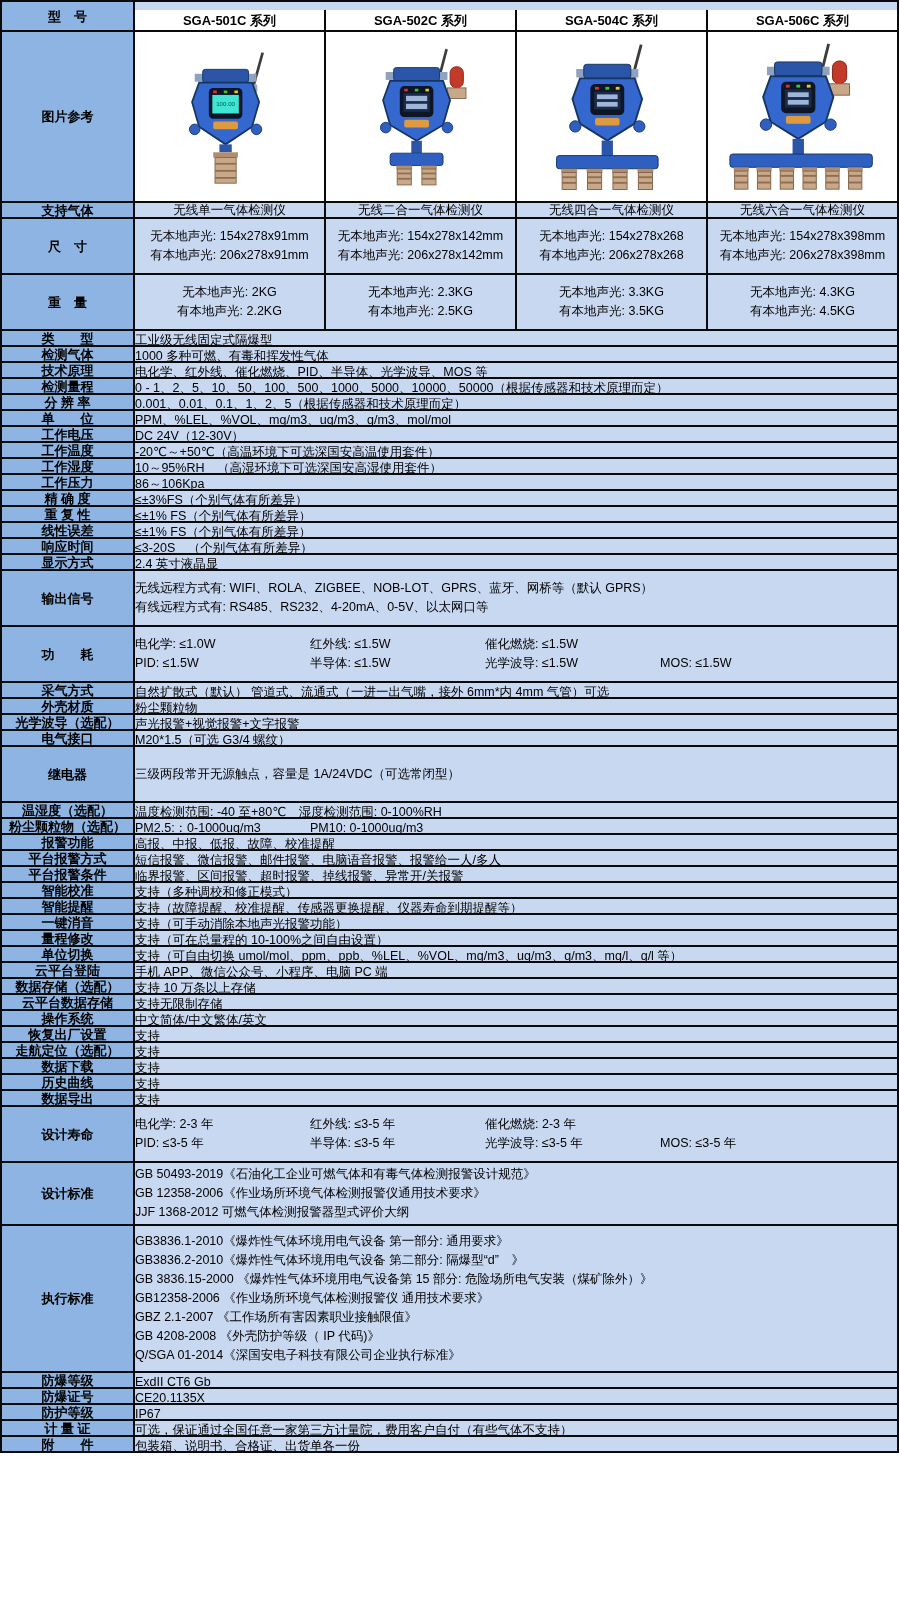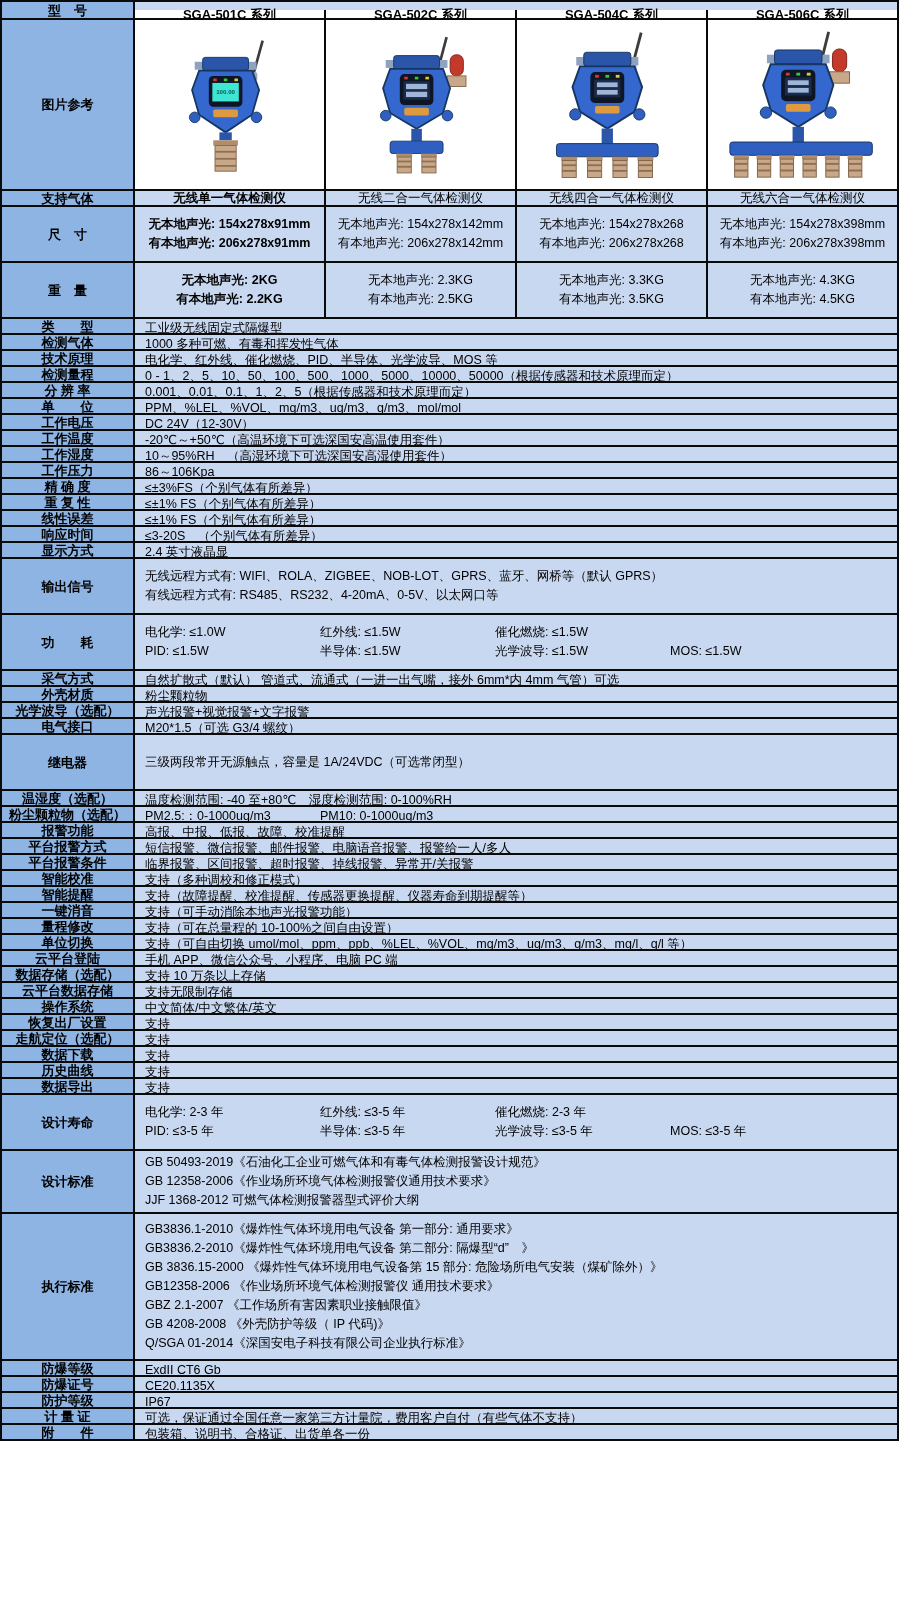--- a/index.html
+++ b/index.html
@@ -1,33 +1,33 @@
 <!DOCTYPE html>
 <html style="--label-bg: #8db4e2; --value-bg: #c9d8f1; --model-bg: #ffffff; --border: #0a0a0a; --detector-blue: #3468cf; --detector-dark: #16355f; --beacon-red: #c3392a; --sensor-brass: #c8a888; --screen-cyan: #3fe6d4; --keypad-orange: #dd9a3e;"><head>
 <meta charset="utf-8">
 <style>
   html,body{margin:0;padding:0;background:#fff;}
   body{width:899px;font-family:"Liberation Sans","DejaVu Sans",sans-serif;color:#000;}
   .table{width:899px;box-sizing:border-box;border:2px solid var(--border,#000);background:var(--value-bg,#c9d8f1);}
   .row{display:flex;box-sizing:border-box;border-top:2px solid var(--border,#000);height:21px;}
-  .rhead{border-top:none;height:16px;}
+  .rhead{border-top:none;height:28px;}
   .rimg{height:171px;}
   .r1{height:16px;}
   .r2{height:56px;}
   .r3{height:63px;}
   .r7{height:147px;}
   .label-cell{flex:0 0 133px;width:133px;box-sizing:border-box;background:var(--label-bg,#8db4e2);border-right:2px solid var(--border,#000);
     display:flex;align-items:center;justify-content:center;text-align:center;font-weight:bold;font-size:13px;line-height:15px;padding:0 2px;}
   .cols{flex:1;display:flex;min-width:0;}
   .col{flex:1;box-sizing:border-box;border-left:2px solid var(--border,#000);display:flex;flex-direction:column;
     align-items:center;justify-content:center;font-size:12.5px;line-height:19px;background:var(--value-bg,#c9d8f1);min-width:0;}
-  .col:first-child{border-left:none;font-weight:bold;}
+  .col:first-child{border-left:none;}
   .col.model{background:var(--model-bg,#fff);font-weight:bold;font-size:13px;margin-top:8px;}
   .col.white{background:var(--model-bg,#fff);}
-  .value-cell{flex:1;min-width:0;display:flex;flex-direction:column;justify-content:center;padding-left:10px;font-size:12.5px;}
+  .value-cell{flex:1;min-width:0;display:flex;flex-direction:column;justify-content:center;font-size:12.5px;}
   .line{line-height:19px;white-space:nowrap;overflow:hidden;}
   .underline{text-decoration:underline;cursor:pointer;}
   .seg{display:inline-block;min-width:145px;margin-right:30px;}
   .seg:last-child{margin-right:0;}
   svg{display:block;}
 </style>
 </head>
 <body>
 
 <div class="table">

